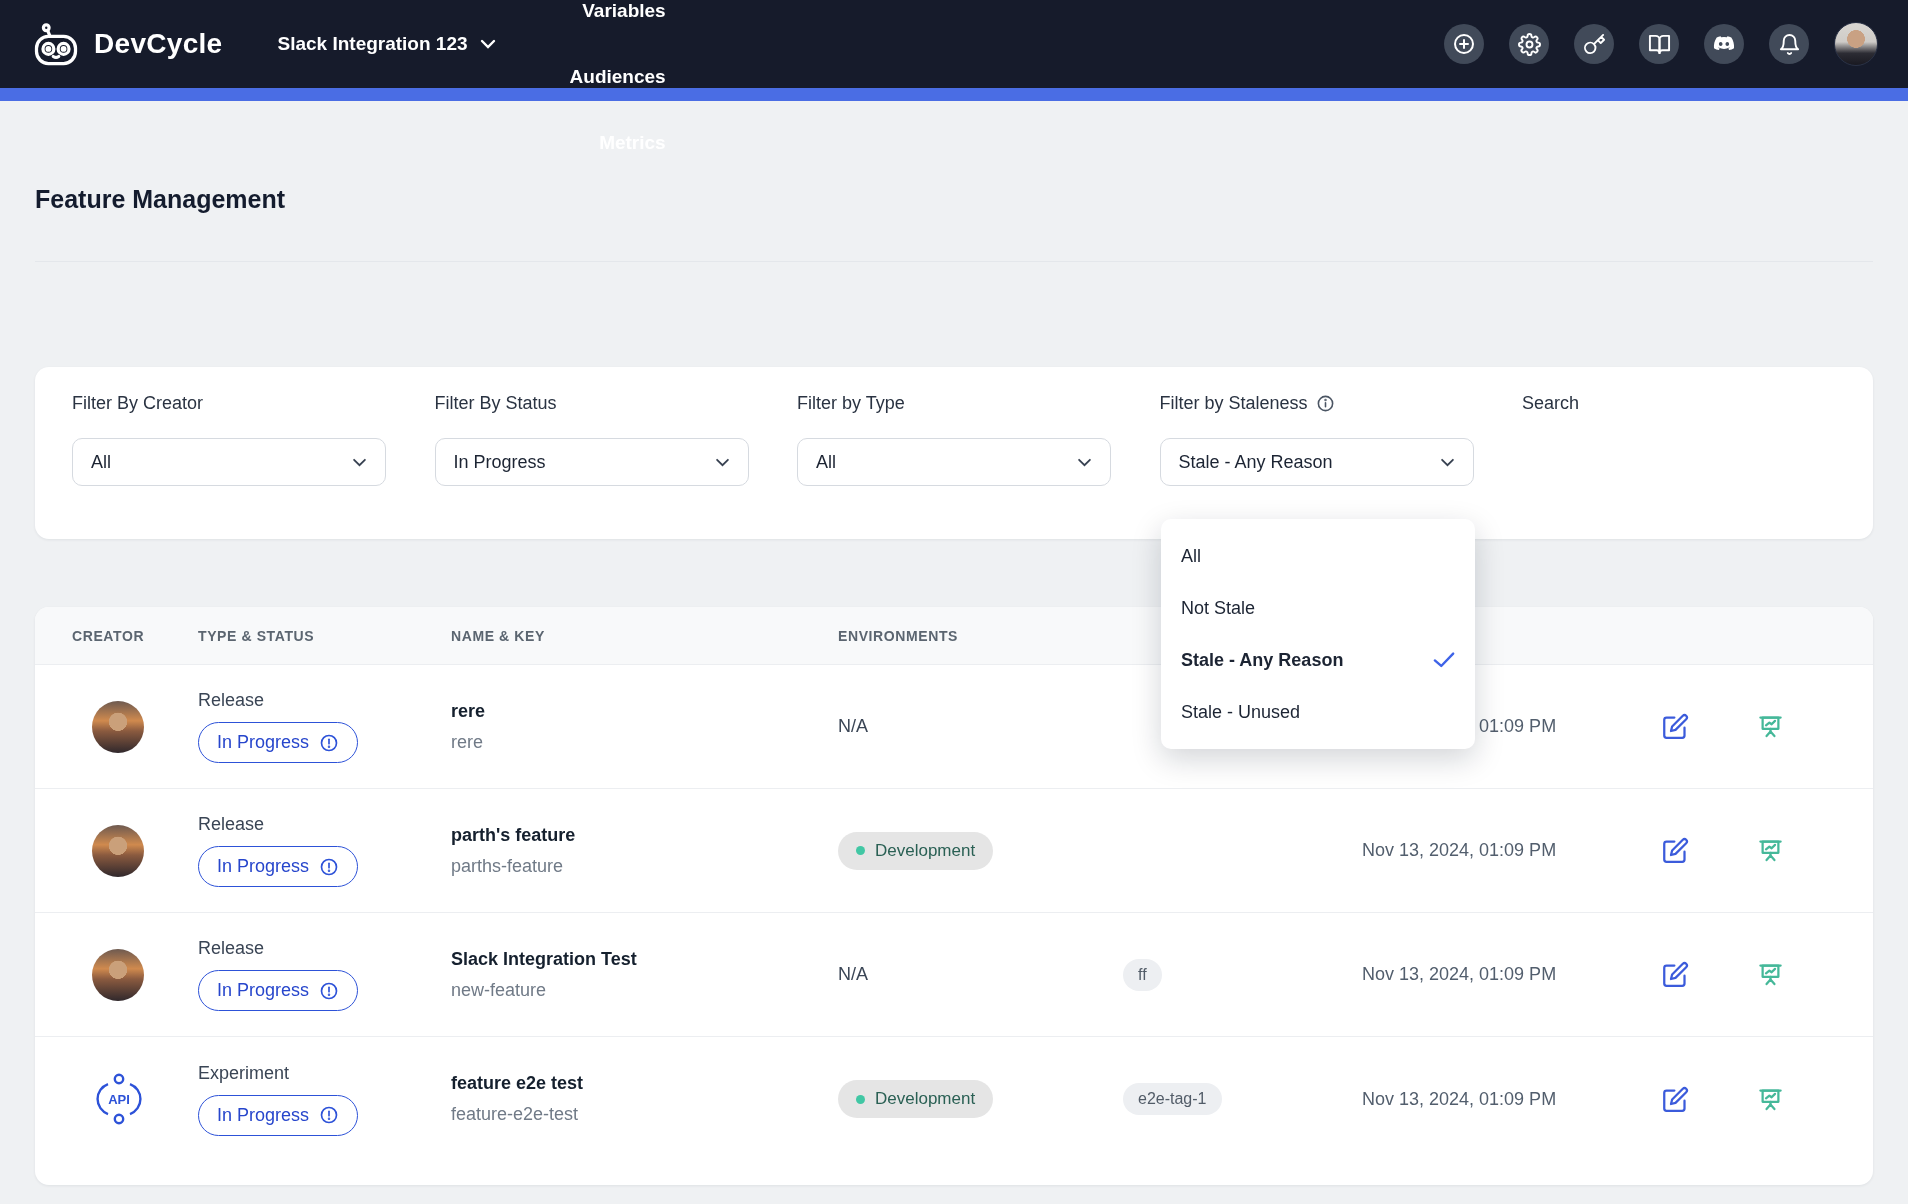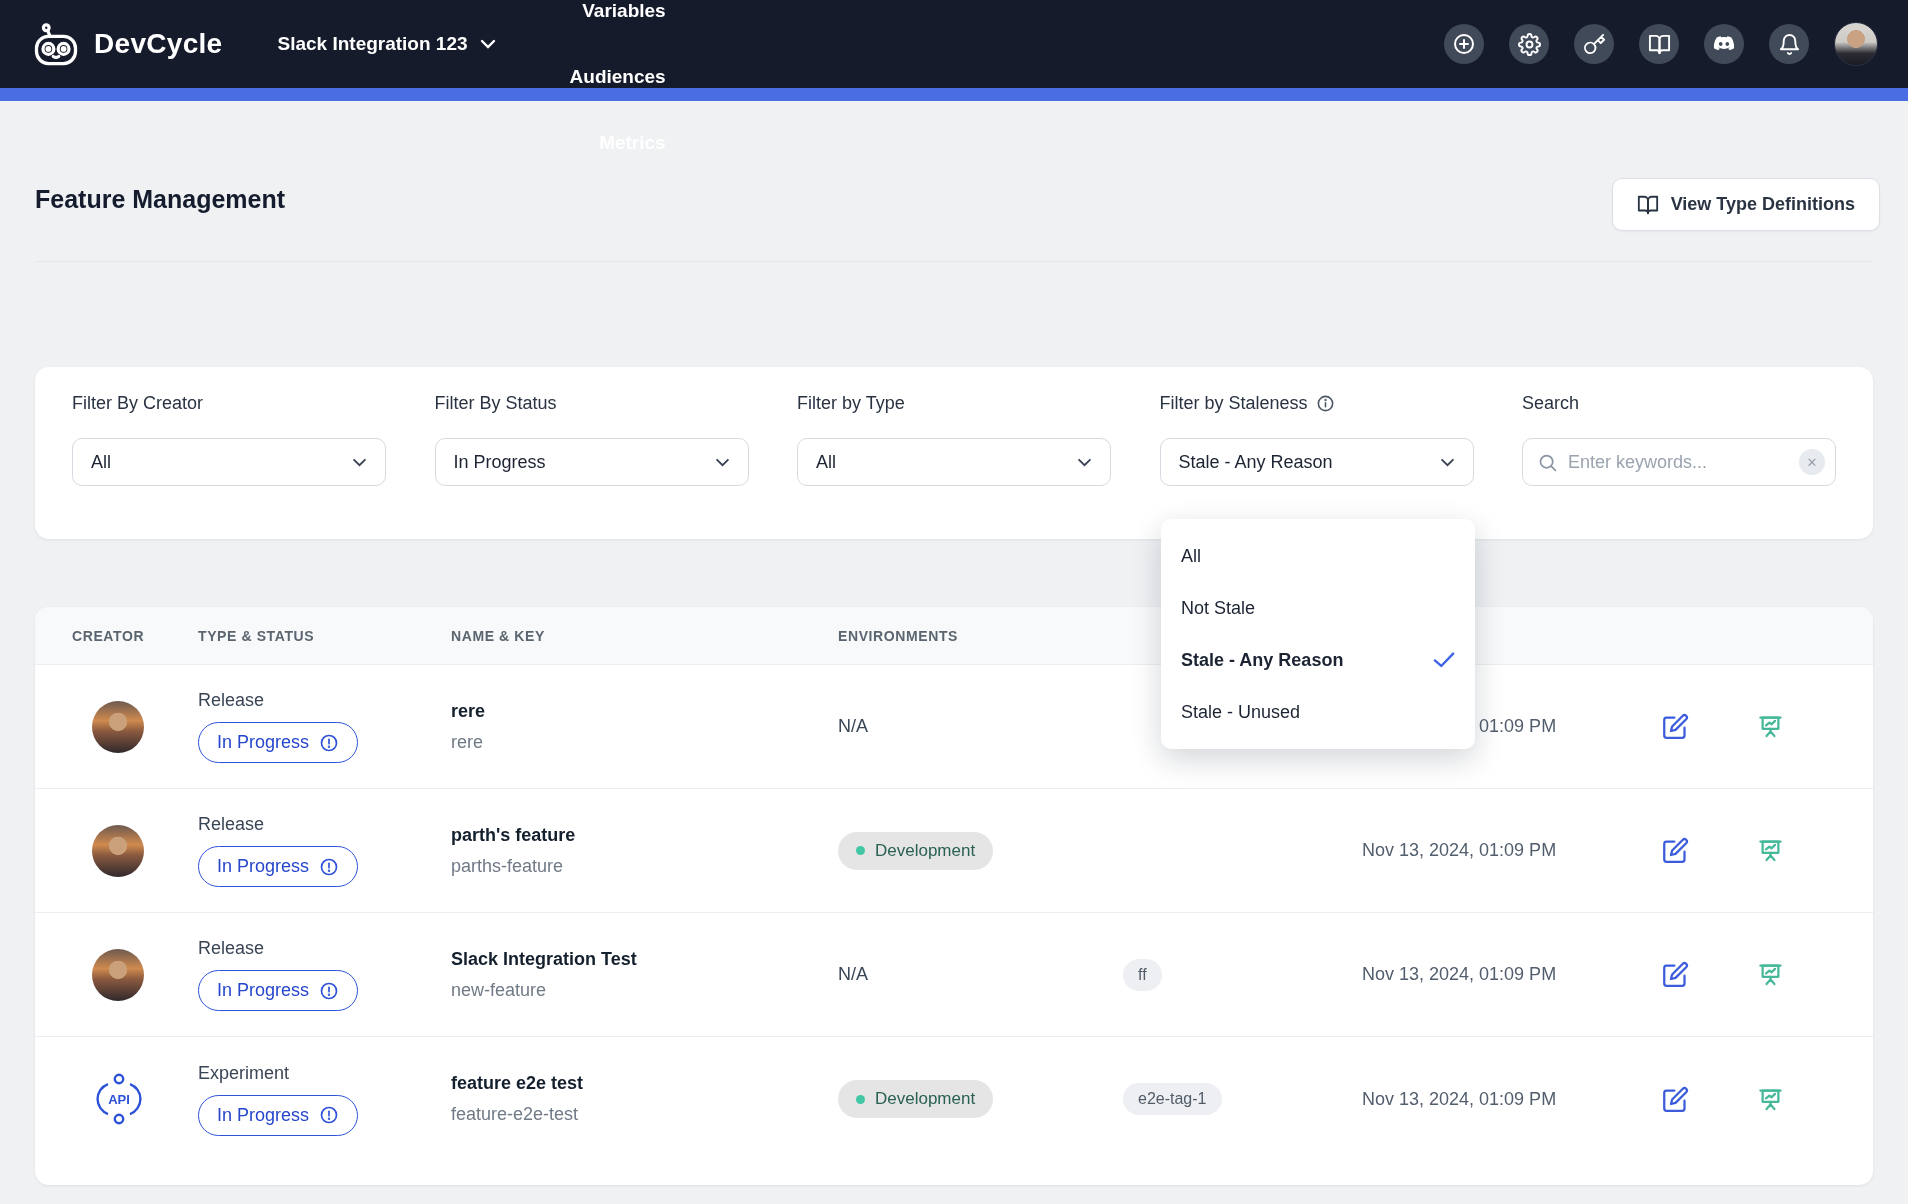--- a/index.html
+++ b/index.html
@@ -235,29 +235,20 @@
           </svg>
       </span>
     </div>
     <div class="nav-avatar"></div>
   </div>
 </div>
 <div class="bluebar"></div>
 
 <div class="page-title">Feature Management</div>
 <div class="hdr-buttons">
-  <button class="btn-secondary">
-    <span>
-      <svg width="22" height="22" viewBox="0 0 24 24" fill="none" stroke="#2b3442" stroke-width="2" stroke-linejoin="round">
-          <path d="M2 3h6a4 4 0 0 1 4 4v14a3 3 0 0 0-3-3H2z"></path>
-          <path d="M22 3h-6a4 4 0 0 0-4 4v14a3 3 0 0 1 3-3h7z"></path>
-        </svg>
-    </span>
-    <span>View Type Definitions</span>
-  </button>
 </div>
 <div class="hdr-divider"></div>
 
 <div class="filter-card">
   <div class="fgroup">
     <div class="flabel">Filter By Creator</div>
     <div class="select">
       <span>All</span>
       <span>
           <svg width="15" height="9" viewBox="0 0 16 10" fill="none" stroke="#374151" stroke-width="2" stroke-linecap="round">
@@ -303,30 +294,20 @@
       <span>Stale - Any Reason</span>
       <span>
           <svg width="15" height="9" viewBox="0 0 16 10" fill="none" stroke="#374151" stroke-width="2" stroke-linecap="round">
             <path d="M2 2l6 6 6-6"></path>
           </svg>
         </span>
     </div>
   </div>
   <div class="fgroup">
     <div class="flabel">Search</div>
-    <div class="search-box">
-      <span>
-        <svg width="21" height="21" viewBox="0 0 24 24" fill="none" stroke="#8a94a2" stroke-width="2" stroke-linecap="round">
-            <circle cx="11" cy="11" r="7"></circle>
-            <path d="M21 21l-4.3-4.3"></path>
-          </svg>
-      </span>
-      <input type="text" placeholder="Enter keywords..." style="">
-      <button class="clear-btn">✕</button>
-    </div>
   </div>
 </div>
 
 <div class="table-card">
   <div class="thead">
     <div class="c-creator">
         <span class="th">CREATOR</span>
       </div>
     <div class="c-type">
         <span class="th">TYPE &amp; STATUS</span>

